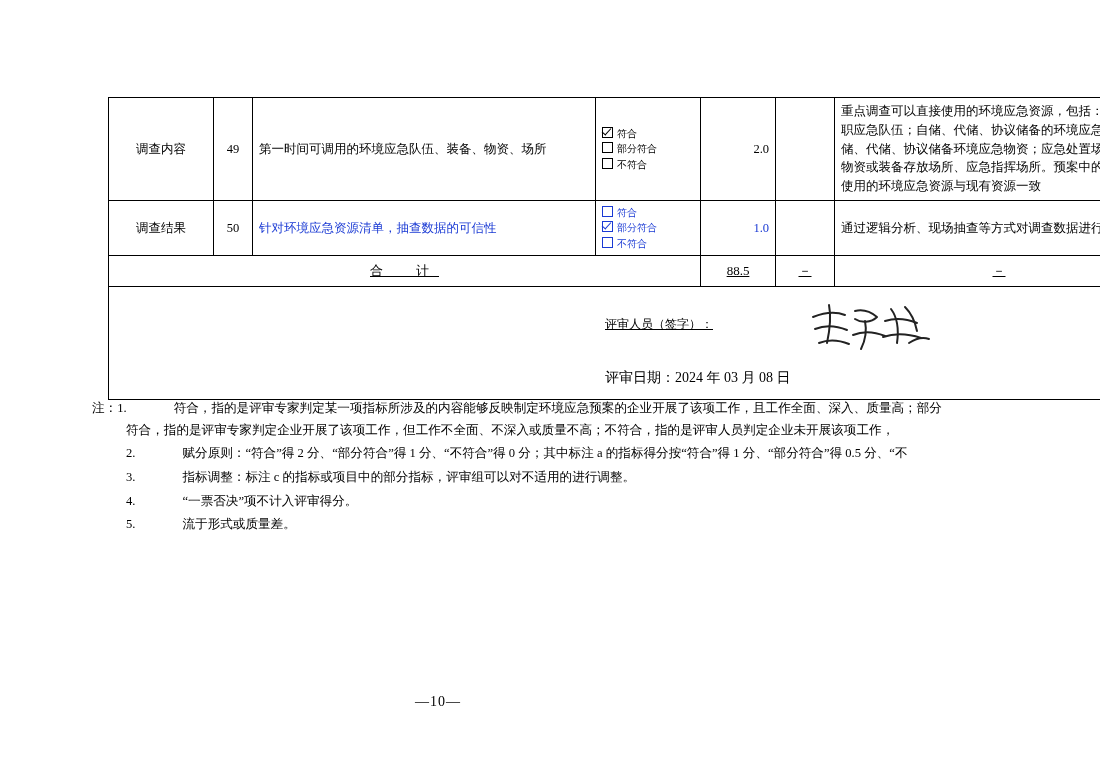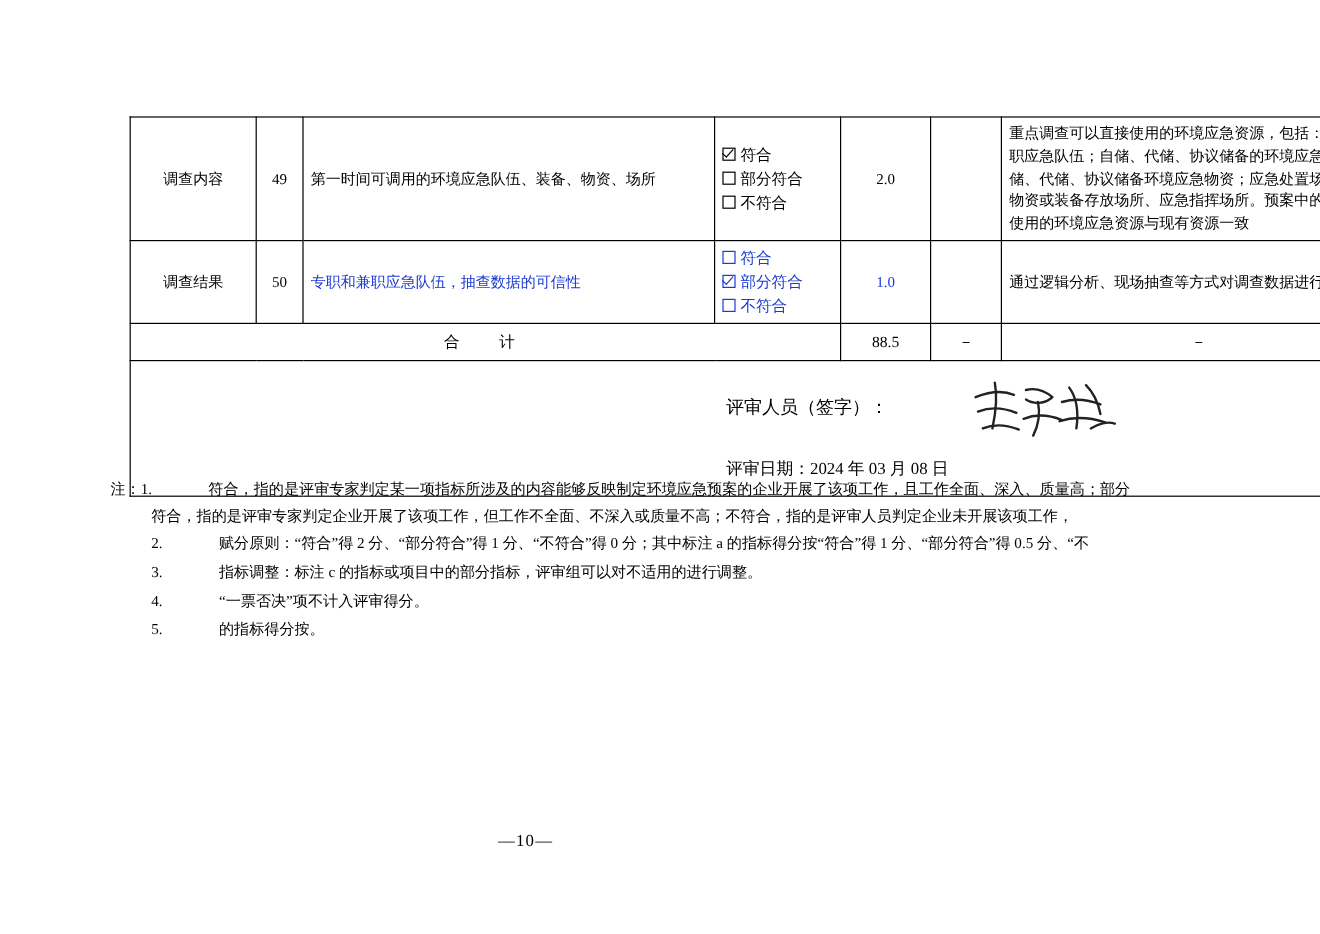--- a/index.html
+++ b/index.html
@@ -33,40 +33,40 @@
     border: 1px solid #000000;
     vertical-align: middle;
     padding: 4px 6px;
     font-size: 12.5px;
     line-height: 1.5;
   }
   .col-a { width: 92px; text-align: center; }
   .col-b { width: 26px; text-align: center; }
   .col-c { width: 330px; }
   .col-d { width: 92px; }
-  .col-e { width: 62px; text-align: center; }
+  .col-e { width: 62px; text-align: right; }
   .col-f { width: 46px; text-align: center; }
   .col-g { width: 316px; }
 
   .cell-desc {
     text-align: left;
     padding-left: 6px;
     padding-right: 4px;
     font-family: Liberation Serif, serif;
   }
   .cell-note {
     text-align: left;
     line-height: 1.55;
     padding: 6px 8px;
     font-size: 12.3px;
   }
   .opts {
     display: block;
     line-height: 1.55;
-    font-size: 13px;
+    font-size: 10px;
   }
   .opt {
     white-space: nowrap;
   }
   .box {
     display: inline-block;
     width: 9px;
     height: 9px;
     border: 1px solid currentColor;
     margin-right: 4px;
@@ -82,40 +82,42 @@
     height: 8px;
     border: solid currentColor;
     border-width: 0 1.4px 1.4px 0;
     transform: rotate(42deg);
   }
   .blue { color: #1a3ad4; }
   .row-sum td {
     text-align: center;
     font-size: 13px;
     padding: 5px 4px;
+    text-decoration: underline;
   }
   .sum-label {
     letter-spacing: 10px;
     padding-left: 10px;
   }
   .sign-cell {
     height: 104px;
     vertical-align: top;
     position: relative;
     padding: 0;
   }
   .sign-inner {
     position: relative;
     height: 100%;
   }
   .sign-line1 {
     position: absolute;
     left: 490px;
     top: 24px;
-    font-size: 15px;
+    font-size: 12px;
+    text-decoration: underline;
   }
   .sign-line2 {
     position: absolute;
     left: 490px;
     top: 76px;
     font-size: 14px;
   }
   .signature {
     position: absolute;
     left: 690px;
@@ -180,21 +182,21 @@
           </span>
         </td>
         <td class="col-e">2.0</td>
         <td class="col-f"></td>
         <td class="col-g cell-note">重点调查可以直接使用的环境应急资源，包括：专职和兼职应急队伍；自储、代储、协议储备的环境应急装备；自储、代储、协议储备环境应急物资；应急处置场所、应急物资或装备存放场所、应急指挥场所。预案中的应急措施使用的环境应急资源与现有资源一致</td>
       </tr>
 
       <tr>
         <td class="col-a">调查结果</td>
         <td class="col-b">50</td>
-        <td class="col-c cell-desc blue">专职和兼职应急队伍，抽查数据的可信性</td>
+        <td class="col-c cell-desc blue">针对环境应急资源清单，抽查数据的可信性</td>
         <td class="col-d blue">
           <span class="opts">
             <span class="opt"><span class="box"></span><span>符合</span></span><br>
             <span class="opt"><span class="box checked"></span><span>部分符合</span></span><br>
             <span class="opt"><span class="box"></span><span>不符合</span></span>
           </span>
         </td>
         <td class="col-e blue">1.0</td>
         <td class="col-f"></td>
         <td class="col-g cell-note">通过逻辑分析、现场抽查等方式对调查数据进行查验</td>
@@ -254,19 +256,19 @@
       <span class="note-body">指标调整：标注 c 的指标或项目中的部分指标，评审组可以对不适用的进行调整。</span>
     </div>
 
     <div class="note-row note-block note-indent">
       <span class="note-label">4.</span>
       <span class="note-body">“一票否决”项不计入评审得分。</span>
     </div>
 
     <div class="note-row note-block note-indent">
       <span class="note-label">5.</span>
-      <span class="note-body">的指标得分按。</span>
+      <span class="note-body">流于形式或质量差。</span>
     </div>
   </div>
 
   <div class="page-number">—10—</div>
 
 </div>
 
 </body></html>

